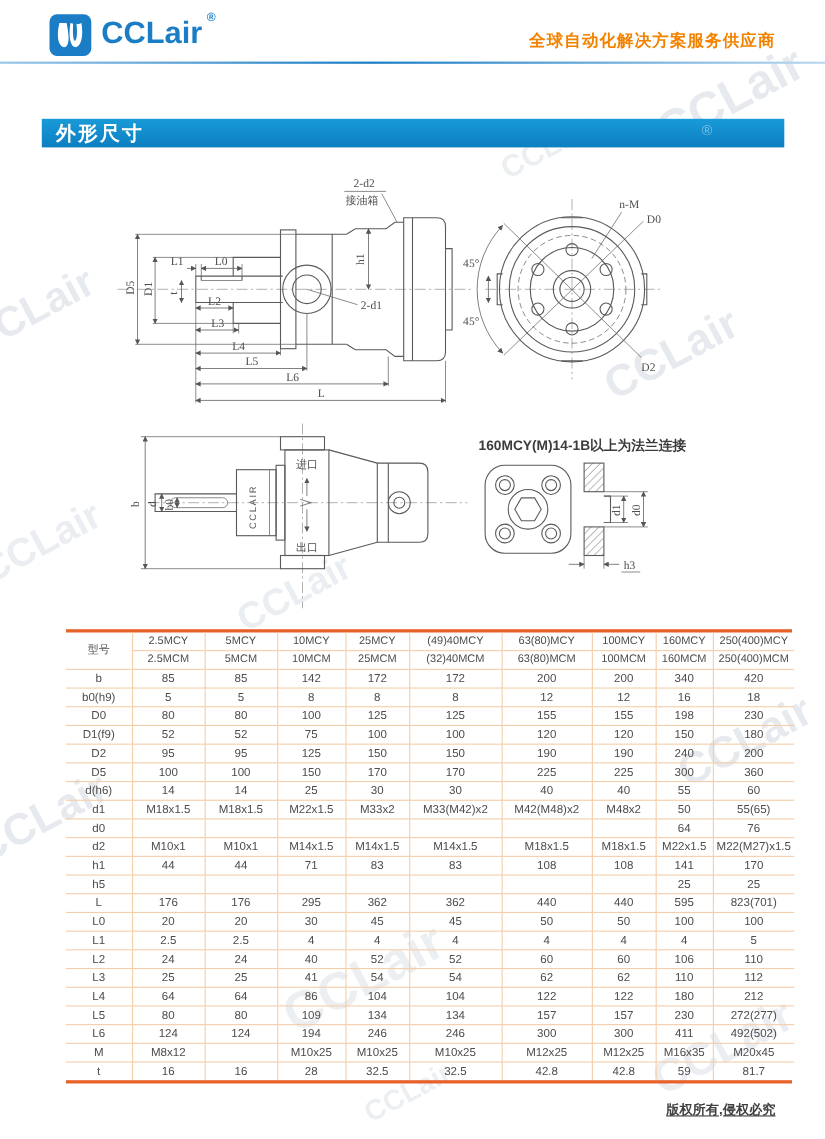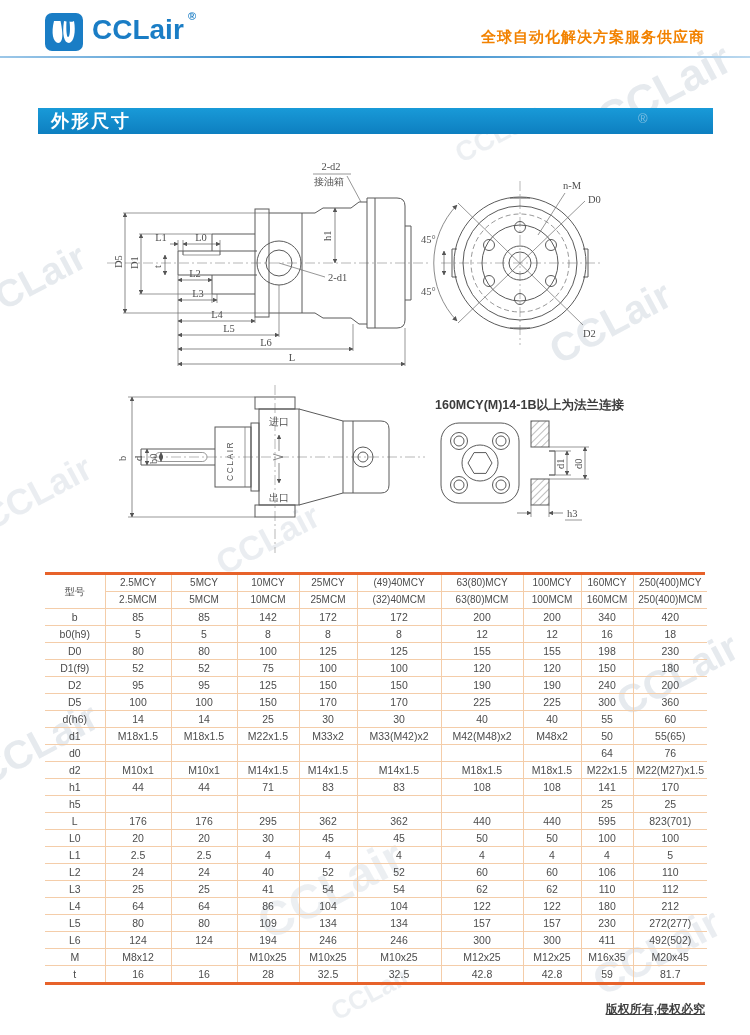--- a/index.html
+++ b/index.html
@@ -28,21 +28,21 @@
   svg text{fill:#4f4f4f;}
   .dimt{font-family:"Liberation Serif",serif;font-size:10.5px;}
   .cjk{font-family:"Liberation Sans",sans-serif;font-size:10px;}
   .note-t{font-family:"Liberation Sans",sans-serif;font-size:12.5px;font-weight:bold;fill:#3c3c3c;}
   .oln{stroke:#5a5a5a;stroke-width:1;fill:none;}
   .thin{stroke:#6a6a6a;stroke-width:.7;fill:none;}
   .cl{stroke:#9a9a9a;stroke-width:.7;fill:none;stroke-dasharray:10 3 2 3;}
   .dim{stroke:#5a5a5a;stroke-width:.7;fill:none;}
   .dd{marker-start:url(#arw);marker-end:url(#arw);}
   
-  #table-wrap{position:absolute;left:45px;top:572px;width:660px;
+  #table-wrap{position:absolute;left:60px;top:572px;width:660px;
               border-top:3px solid #e7622a;border-bottom:3px solid #e7622a;}
   table.dim-table{border-collapse:collapse;width:660px;table-layout:fixed;}
   .dim-table th,.dim-table td{border:1px solid #f4cda9;font-size:10.5px;font-weight:normal;
        color:#4c4c4c;text-align:center;line-height:14px;padding:1px 0;height:14px;
        overflow:hidden;white-space:nowrap;}
   .dim-table thead th{font-size:10px;}
   .dim-table tr > :first-child{border-left:none;}
   .dim-table tr > :last-child{border-right:none;}
   .dim-table thead tr:first-child > *{border-top:none;}
   .dim-table tbody tr:last-child > *{border-bottom:none;}

